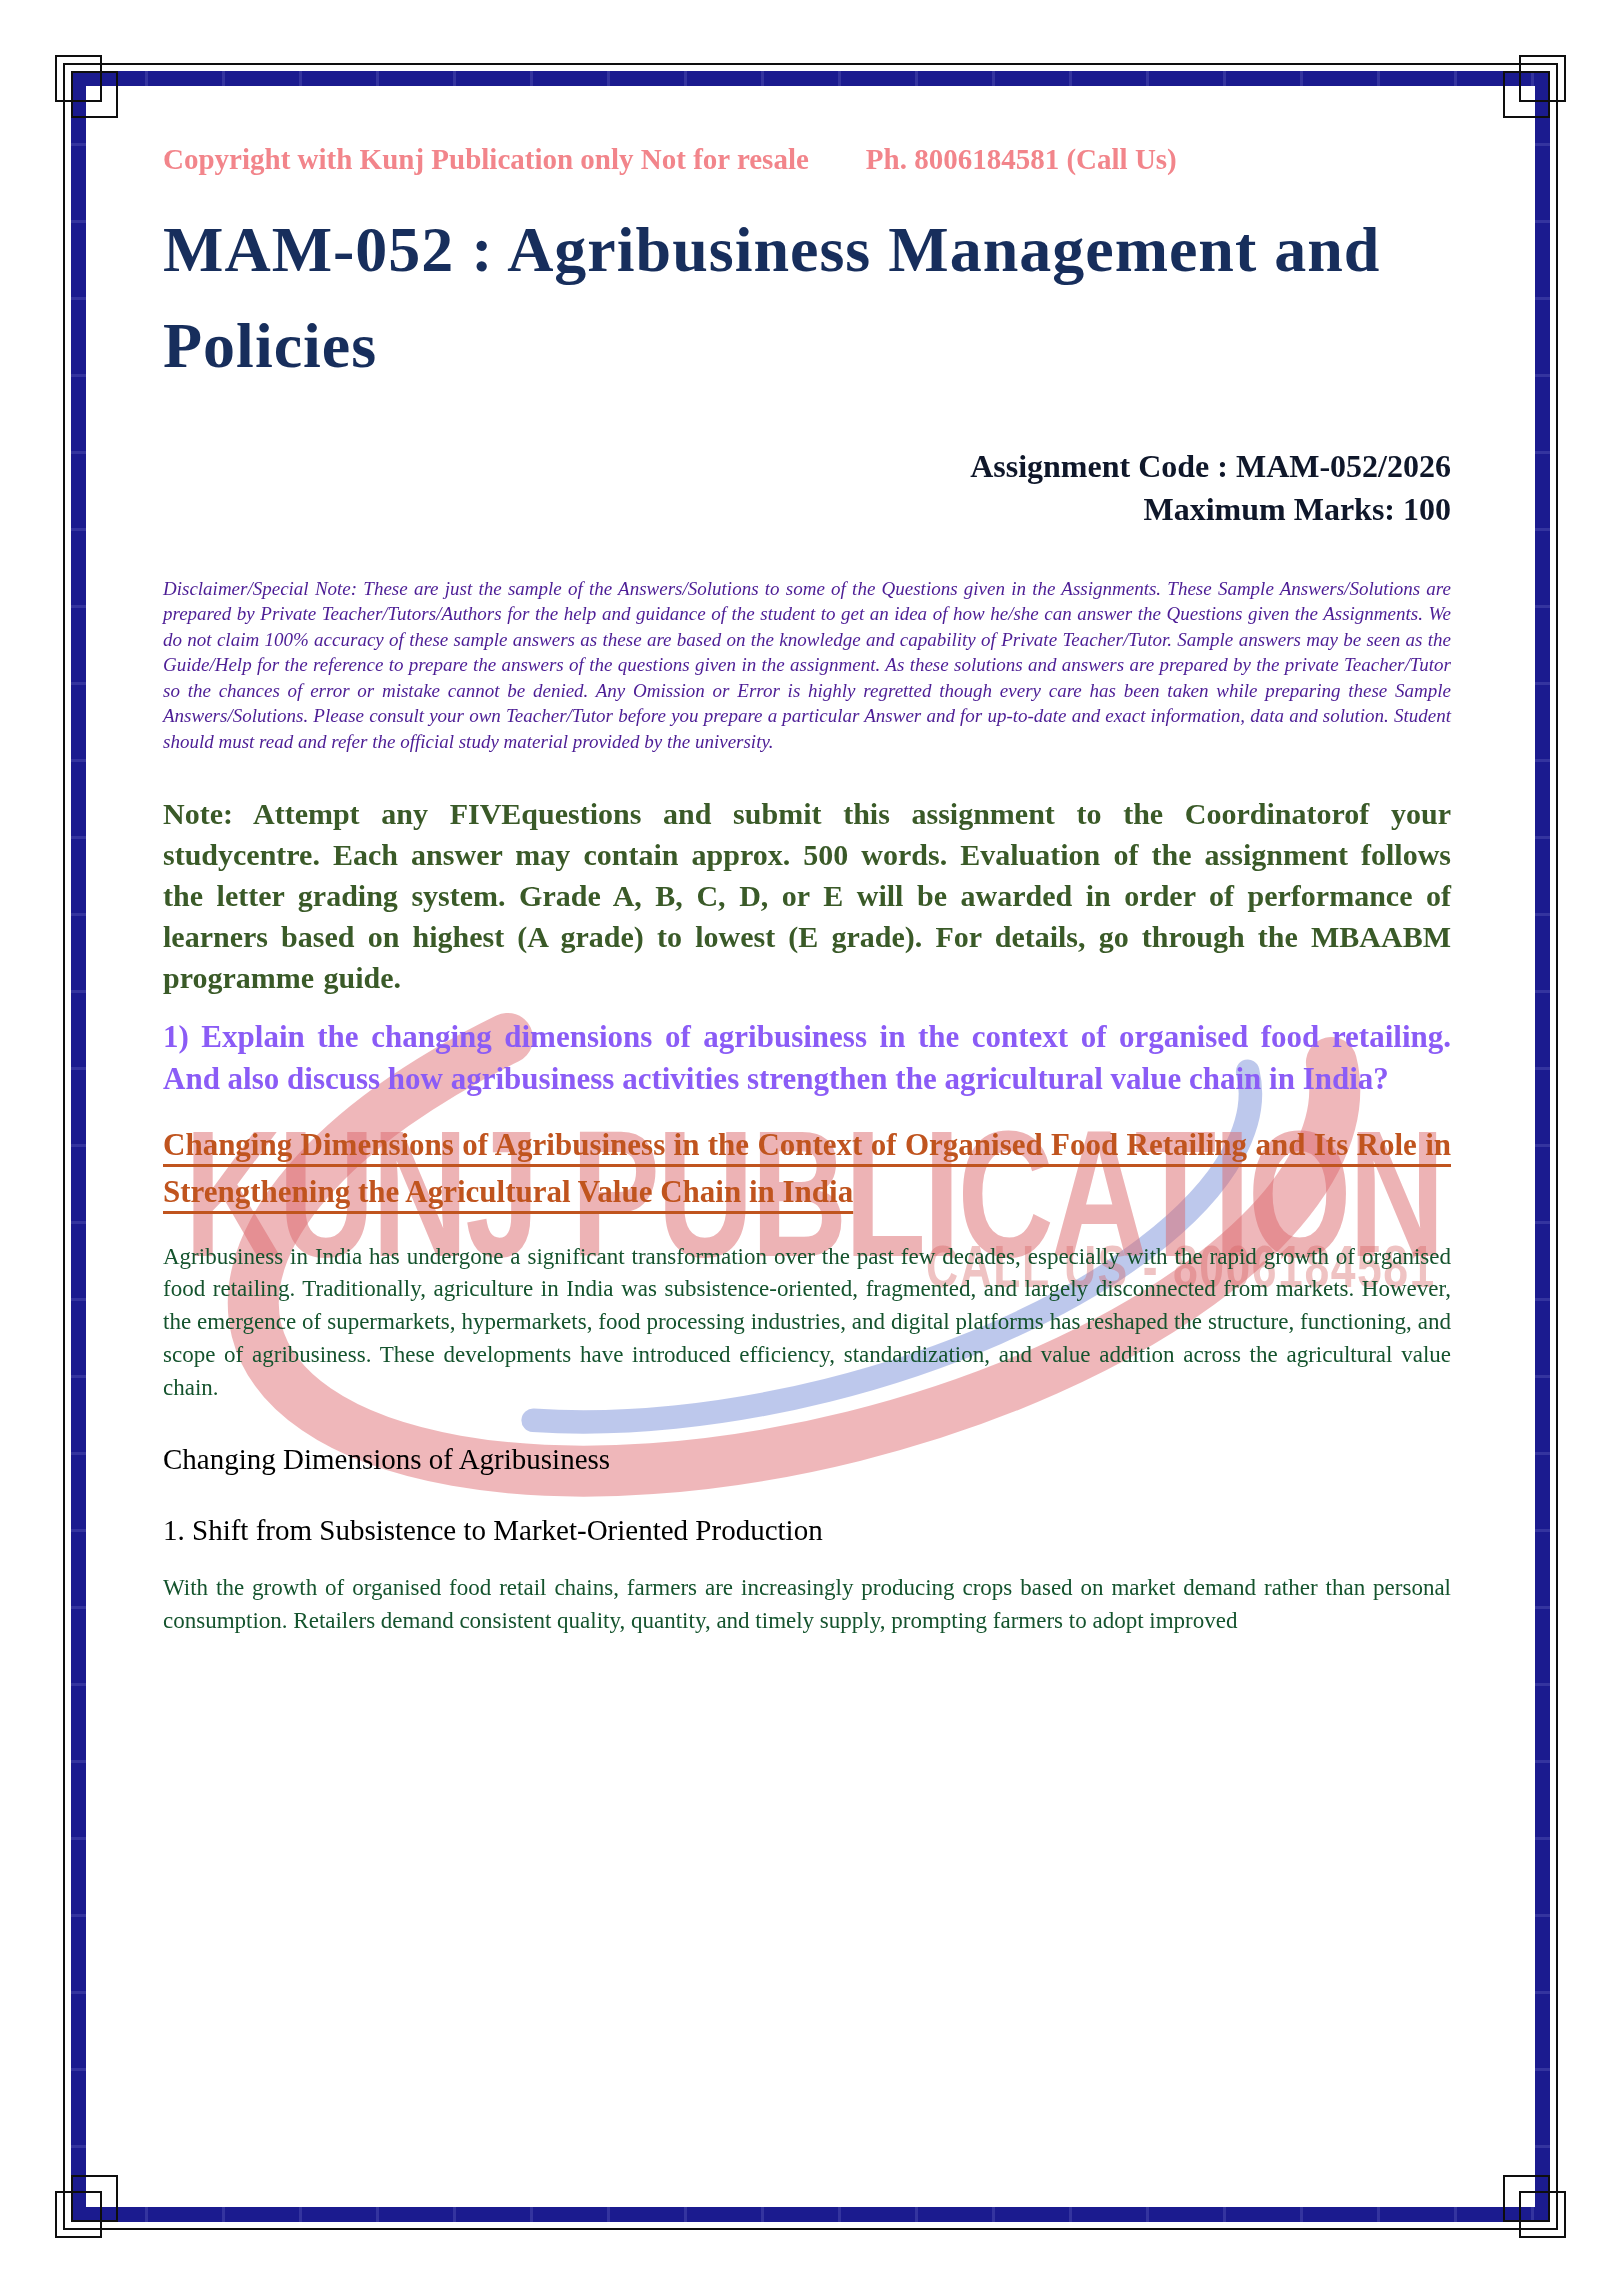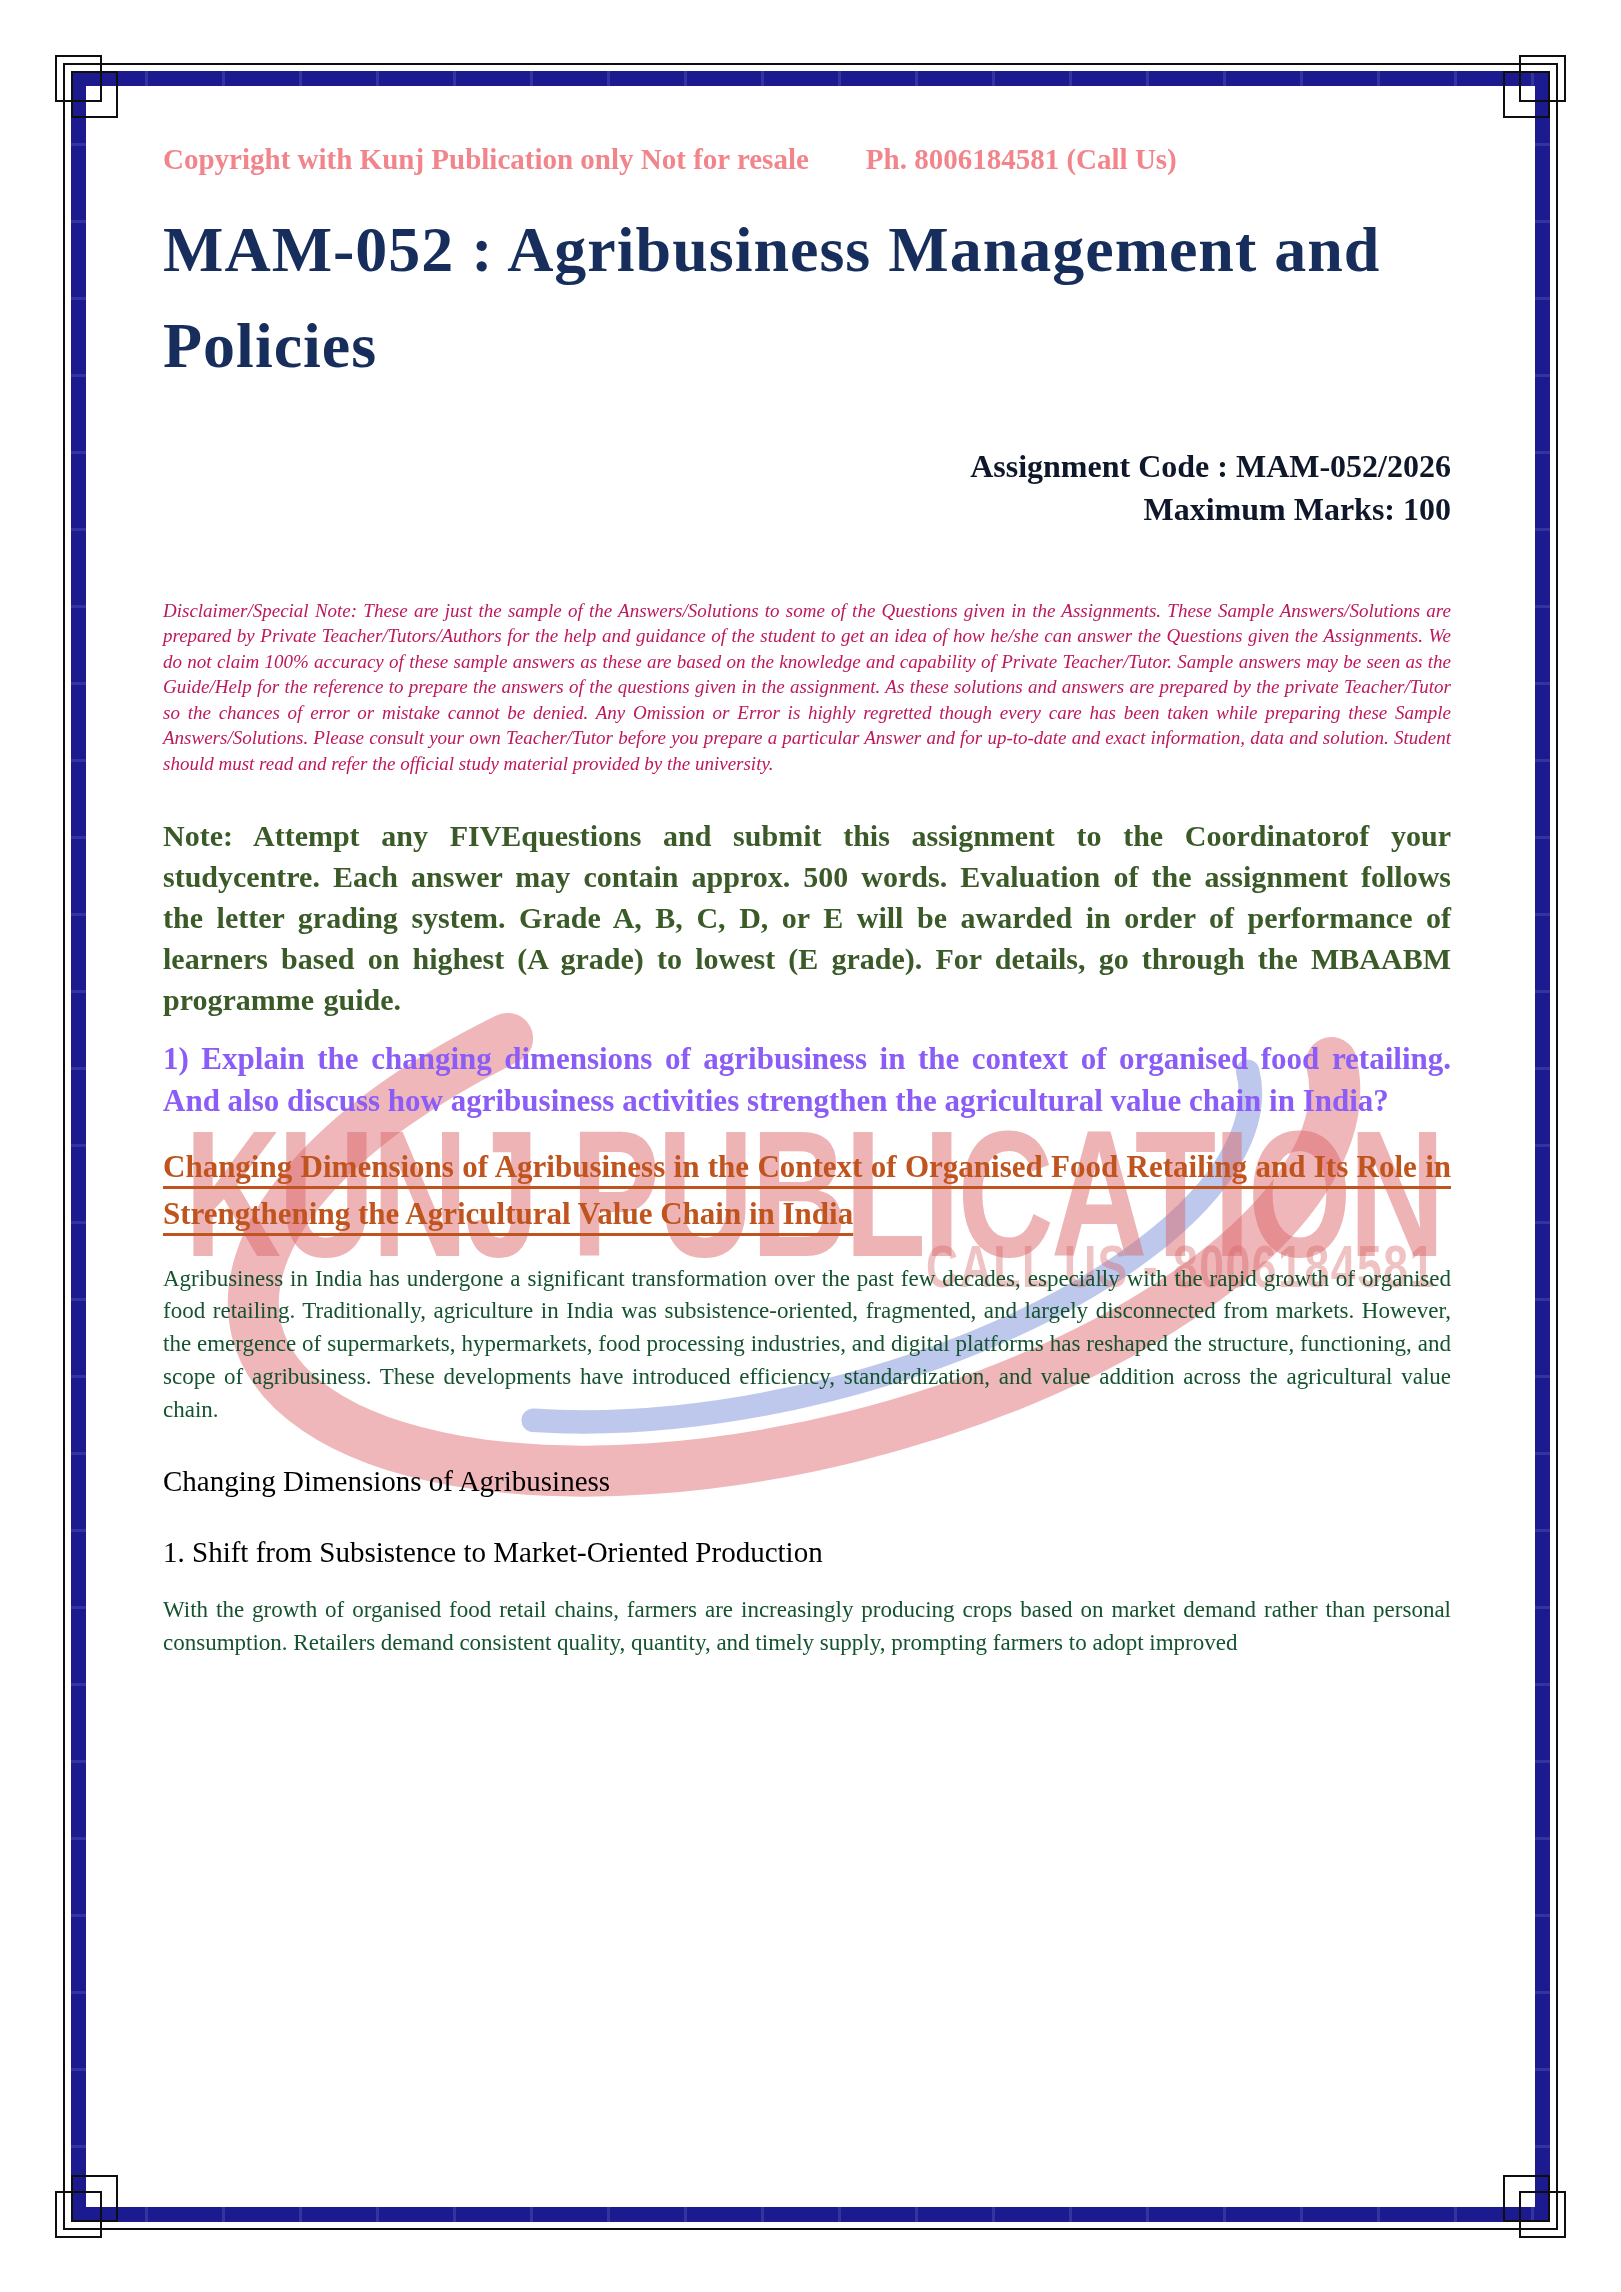--- a/index.html
+++ b/index.html
@@ -53,22 +53,22 @@
   .copyright-line{
     margin-top:143px;font-weight:bold;font-size:29px;color:#f2858b;white-space:nowrap;
   }
   .copyright-line .gap{display:inline-block;width:57px;}
   .doc-title{
     margin:25.5px 0 0 0;text-align:left;font-weight:bold;
     font-size:64px;line-height:1.5;color:#172e5c;letter-spacing:1px;
   }
   .assign-block{margin-top:51px;text-align:right;font-weight:bold;font-size:32px;line-height:1.35;color:#0f172a;}
   .disclaimer{
-    margin:67px 0 0 0;font-style:italic;font-size:19px;line-height:1.34;
-    text-align:justify;color:#be185d;
+    margin:45px 0 0 0;font-style:italic;font-size:19px;line-height:1.34;
+    text-align:justify;color:#4c1d95;
   }
   .note{
     margin:39px 0 0 0;font-weight:bold;font-size:30px;line-height:1.37;
     text-align:justify;color:#3a5a28;word-spacing:2px;
   }
   .question{
     margin:17.6px 0 0 0;font-weight:bold;font-size:31px;line-height:1.36;
     text-align:justify;color:#8b5cf6;
   }
   .answer-heading{

